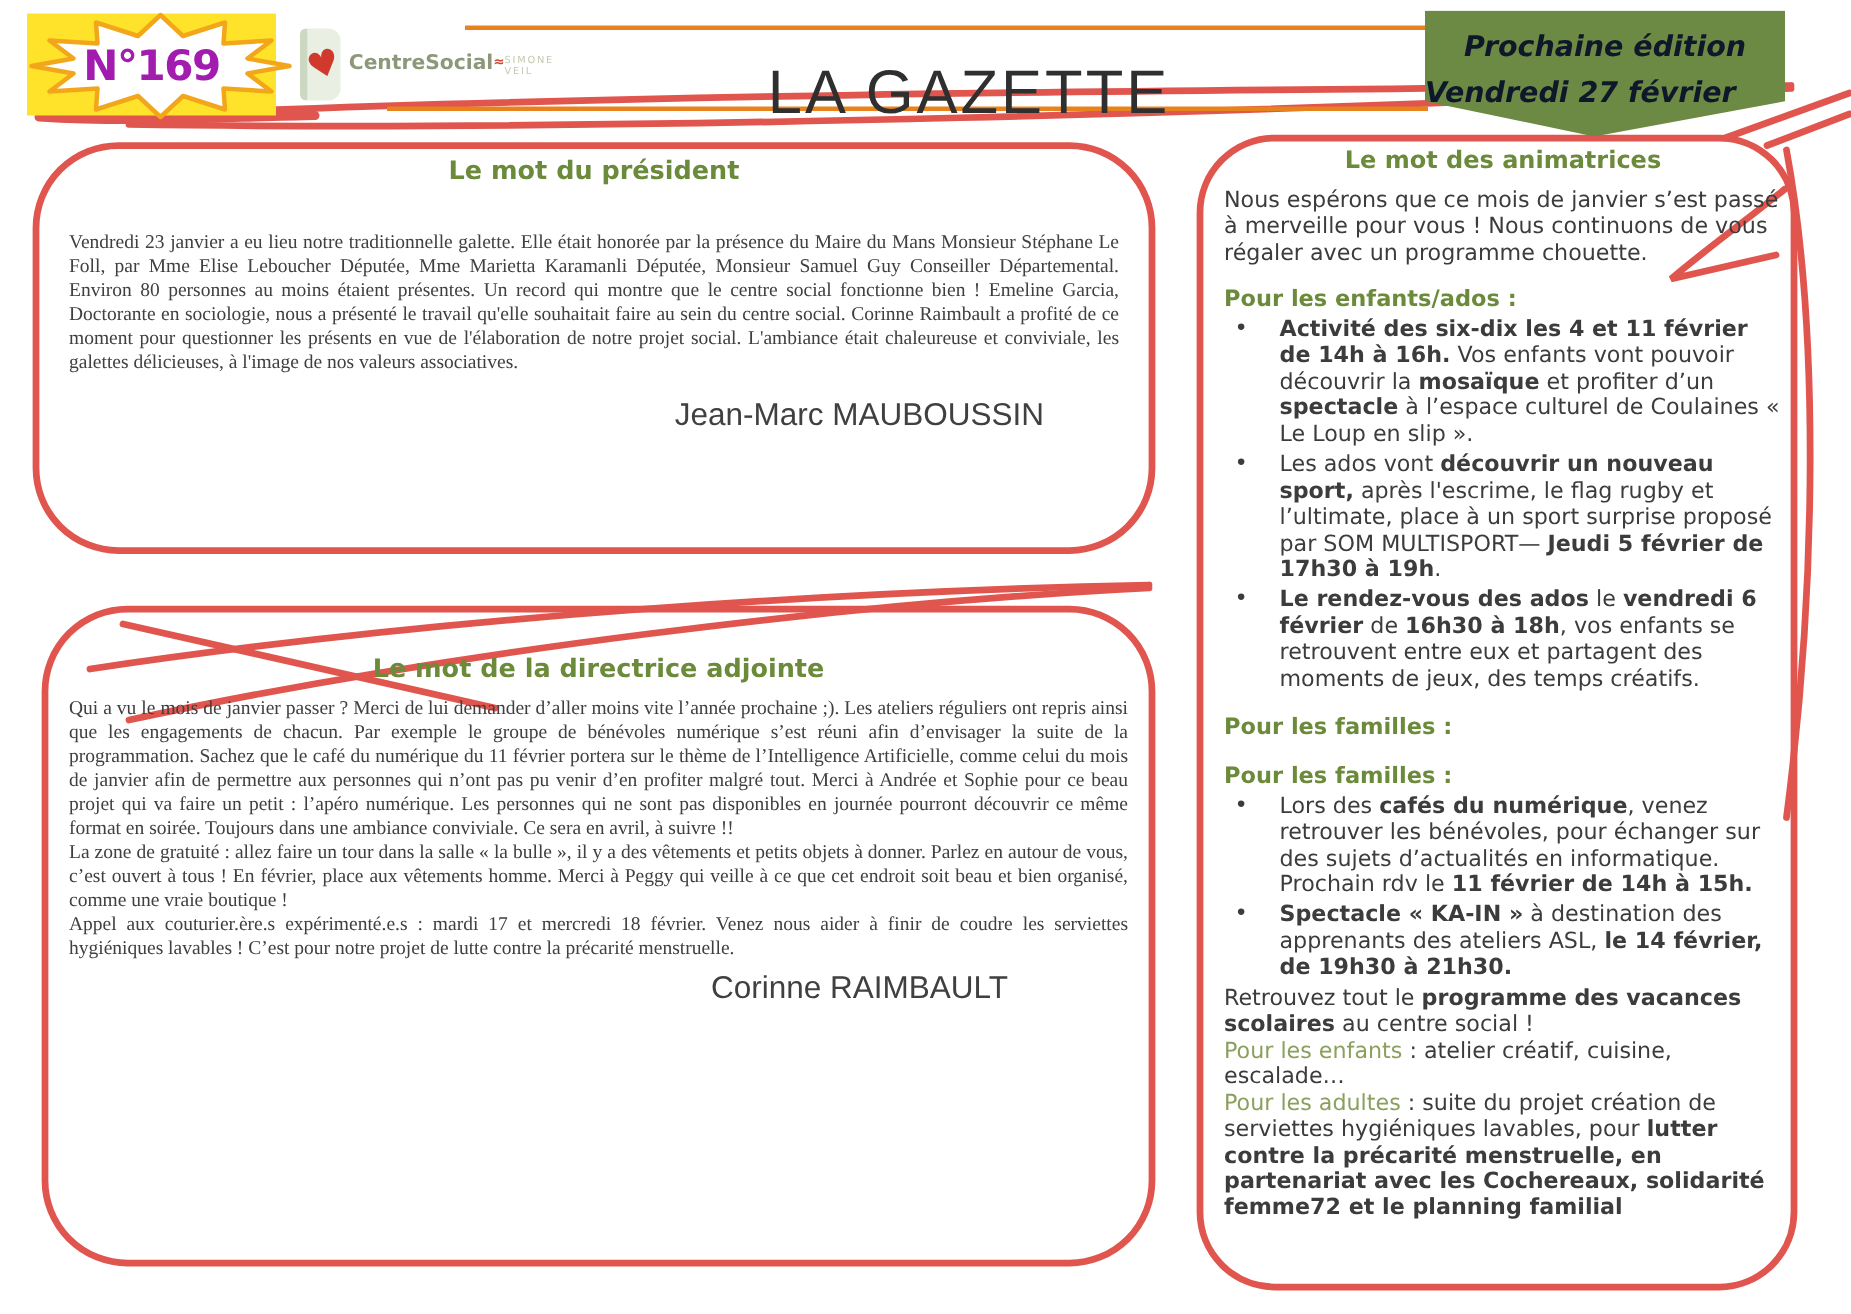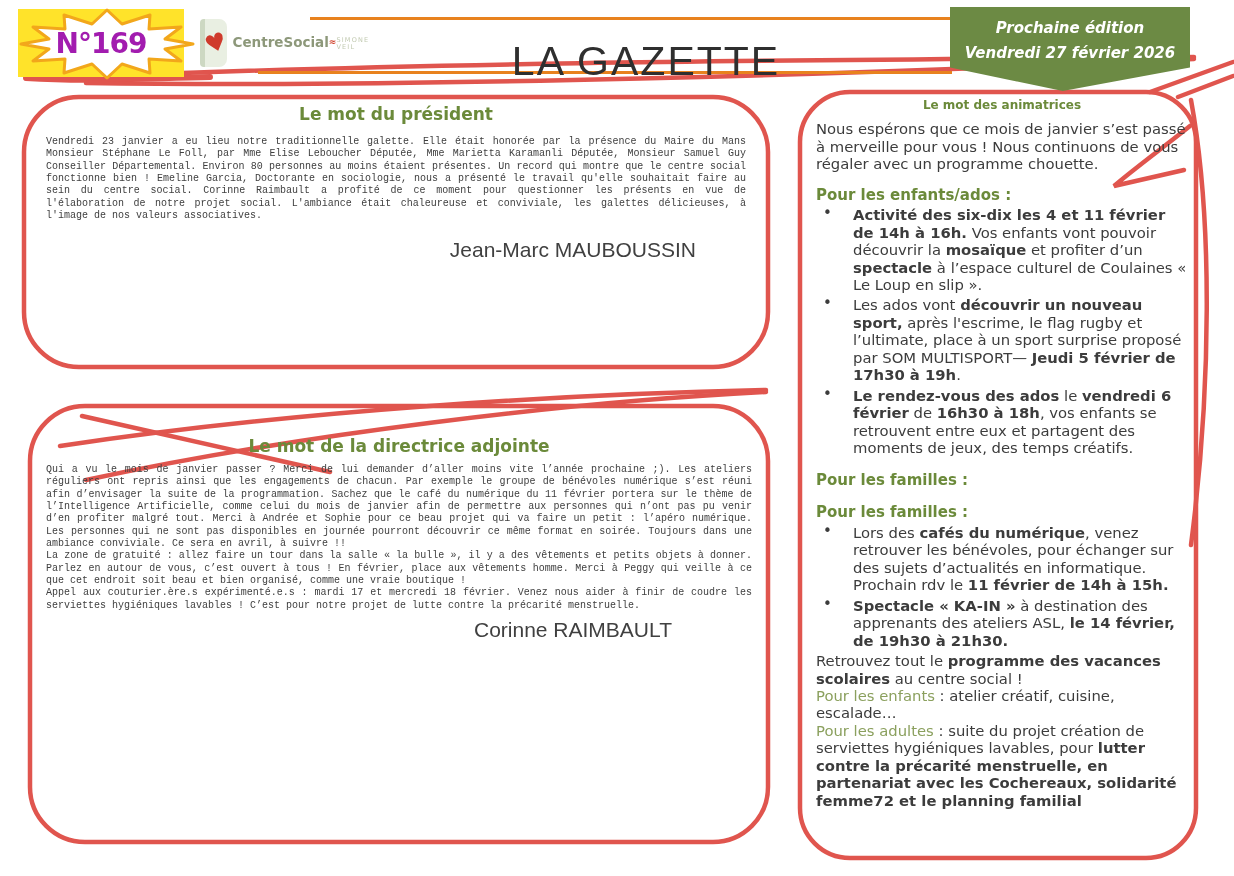--- a/index.html
+++ b/index.html
@@ -24,40 +24,40 @@
   .logo .l2 .tilde{color:#d0452f;font-size:9px;vertical-align:2px;}
   .logo .l3{font-size:6.5px;letter-spacing:1.2px;color:#c2cab1;margin-top:2px;}
   .divider{position:absolute;height:3px;background:#e8821e;z-index:2;}
   .divider.top{left:310px;top:17px;width:642px;}
   .divider.bottom{left:258px;top:71px;width:694px;}
   .gazette-title{left:310px;top:22px;width:640px;text-align:center;font-size:41px;
         letter-spacing:2px;color:#2f2f2f;font-family:"Liberation Sans",sans-serif;z-index:3;}
   .banner{left:950px;top:7px;width:240px;height:84px;background:#6c8a44;z-index:3;
         clip-path:polygon(0 0,100% 0,100% 72%,47% 100%,0 72%);
         display:flex;flex-direction:column;align-items:center;padding-top:9px;box-sizing:border-box;}
-  .banner span{display:block;color:#ffffff;font-style:italic;font-weight:bold;font-size:15px;line-height:1.65;
+  .banner span{display:block;color:#0f172a;font-style:italic;font-weight:bold;font-size:19px;line-height:1.65;
         font-family:"DejaVu Sans",sans-serif;}
 
   
   .bubble-title{margin:0;text-align:center;font-size:17px;font-weight:bold;color:#6b8a3a;
         font-family:"DejaVu Sans",sans-serif;}
   .president-block{left:46px;top:104px;width:700px;}
-  .president-block .bubble-title{margin-bottom:12px;}
-  .bodytxt{font-family:Liberation Mono, monospace;font-size:10px;line-height:1.235;
+  .president-block .bubble-title{margin-bottom:29px;}
+  .bodytxt{font-family:Liberation Serif, serif;font-size:13px;line-height:1.235;
         text-align:justify;color:#404040;}
   .bodytxt p{margin:0;}
   .sig{font-family:"Liberation Sans",sans-serif;font-size:21px;color:#404040;text-align:right;}
   .president-block .sig{margin-top:16px;padding-right:50px;}
   .directrice-block{left:46px;top:436px;width:706px;}
   .directrice-block .bubble-title{margin-bottom:8px;}
   .directrice-block .sig{margin-top:6px;padding-right:80px;}
 
   
   .anim-block{left:816px;top:98px;width:372px;font-size:14.8px;line-height:1.18;color:#3c3c3c;}
-  .anim-block .bubble-title{font-size:12px;margin-bottom:8px;}
+  .anim-block .bubble-title{font-size:16px;margin-bottom:8px;}
   .anim-block .intro{margin:0 0 14px 0;}
   .subhead{margin:15px 0 2px 0;font-weight:bold;color:#6b8a3a;font-size:15px;}
   .subhead.first{margin-top:11px;}
   ul.blist{list-style:none;margin:0;padding:0;}
   ul.blist li{position:relative;padding-left:37px;margin:0 0 3px 0;}
   ul.blist li::before{content:"\2022";position:absolute;left:7px;top:-1px;font-size:15px;}
   .footline{margin:0;}
   .sb{font-weight:bold;}
   .sg{color:#8ba05e;}
 </style>

